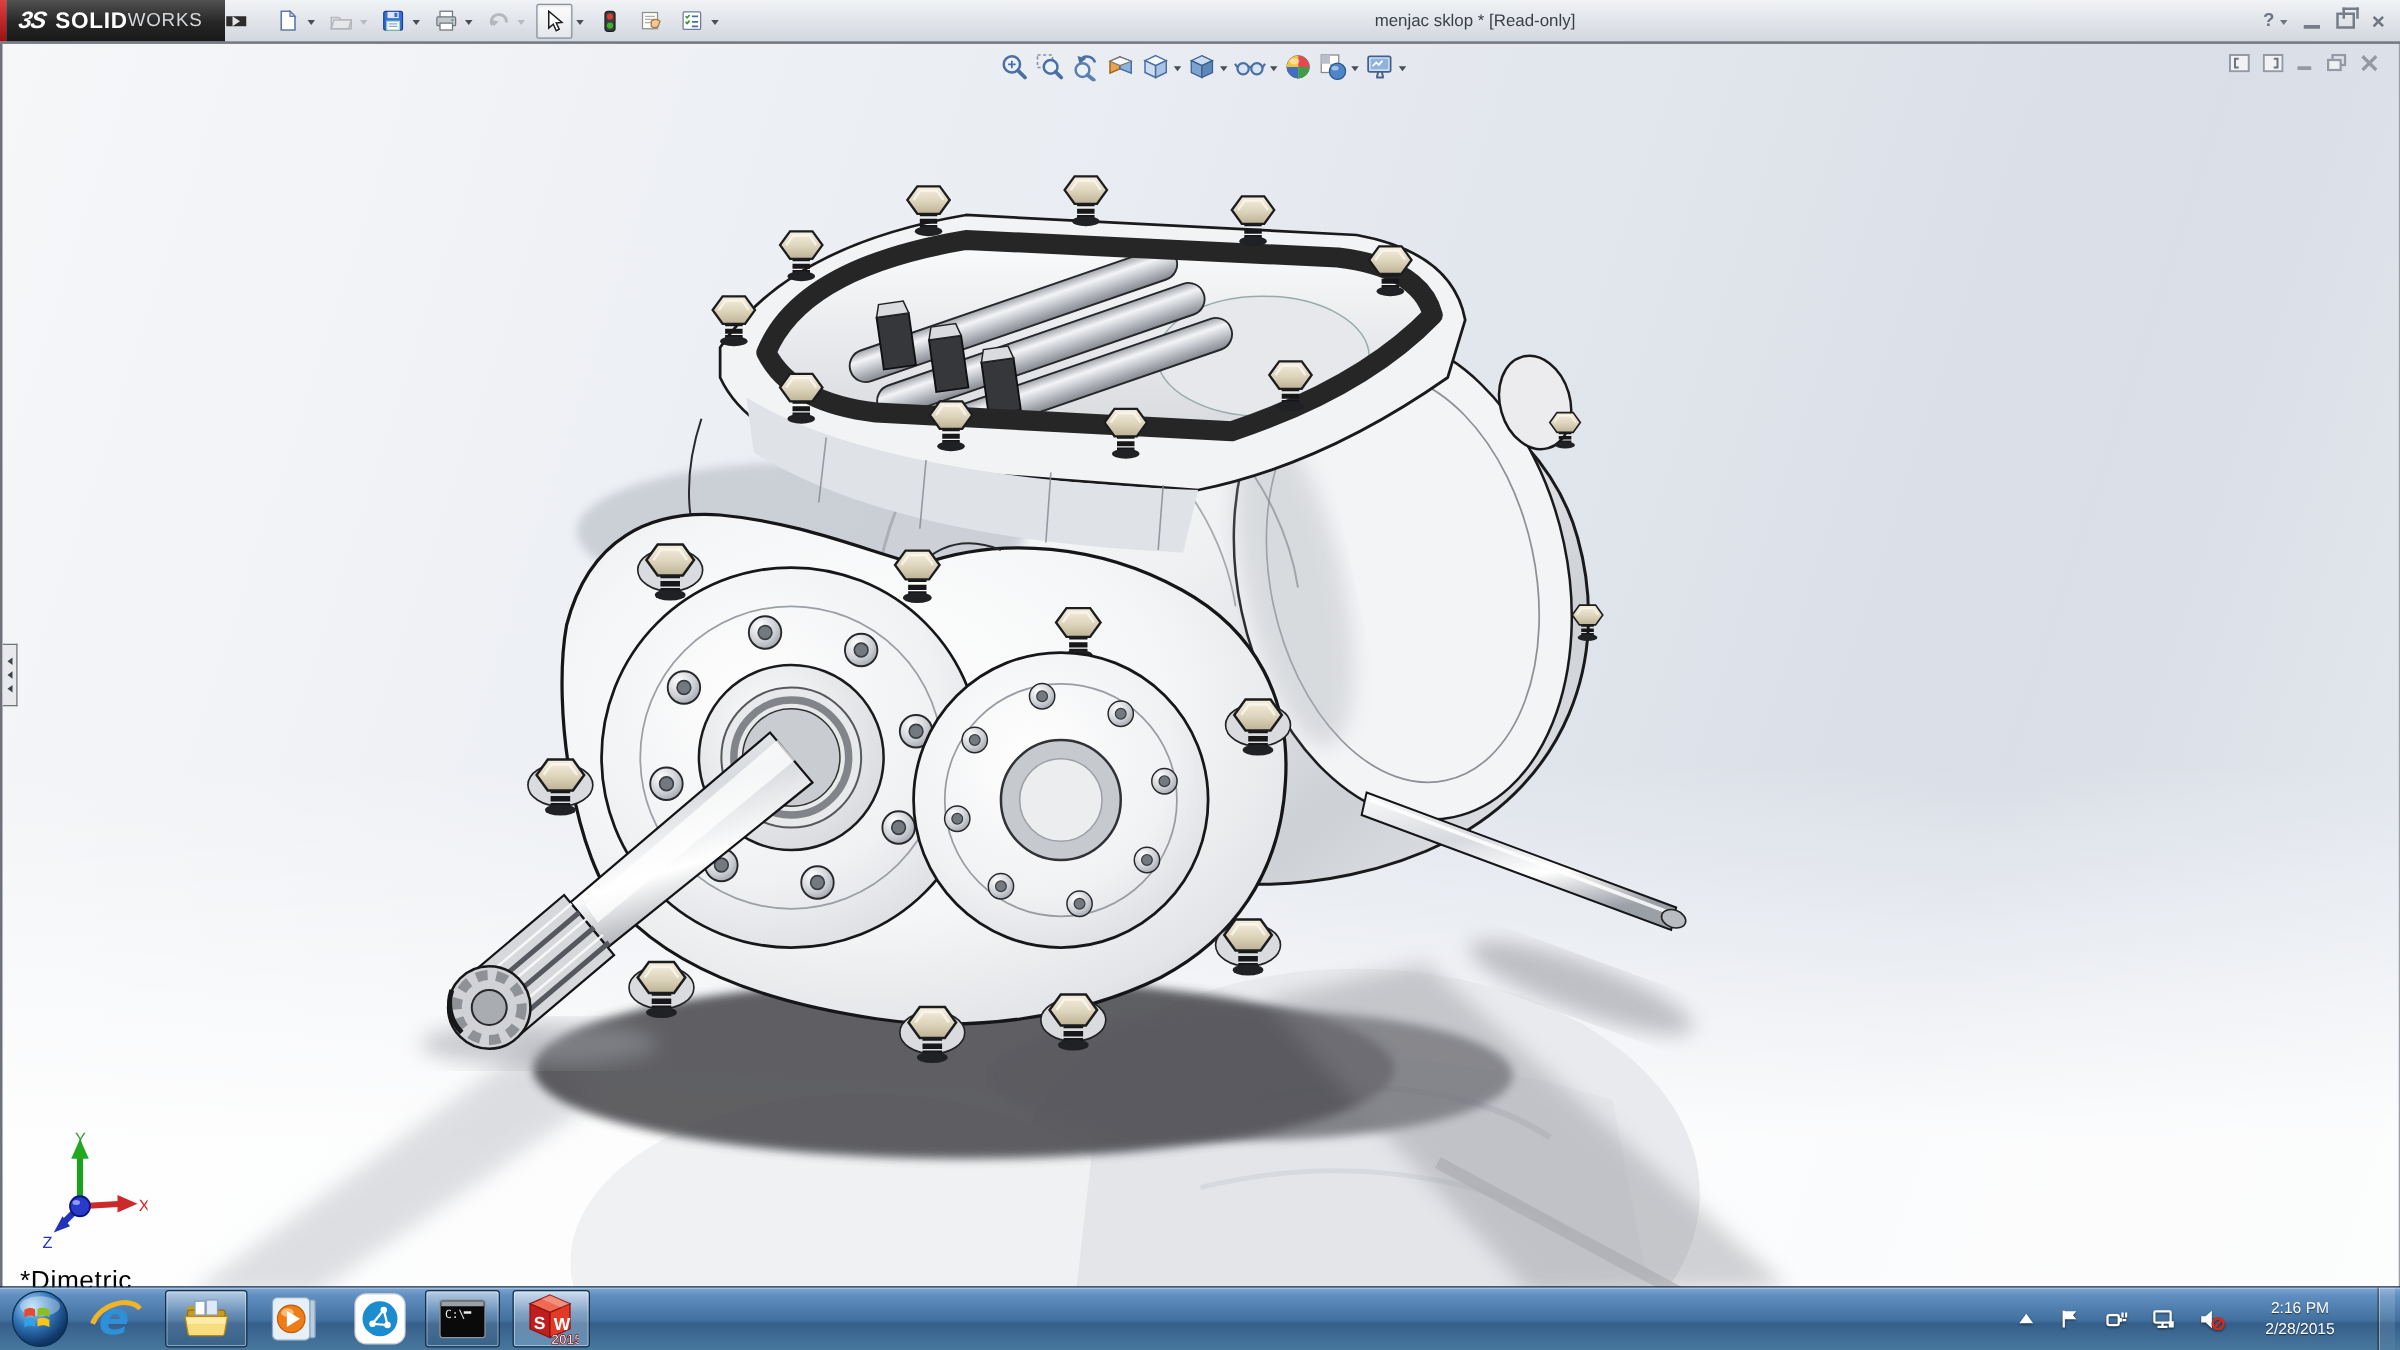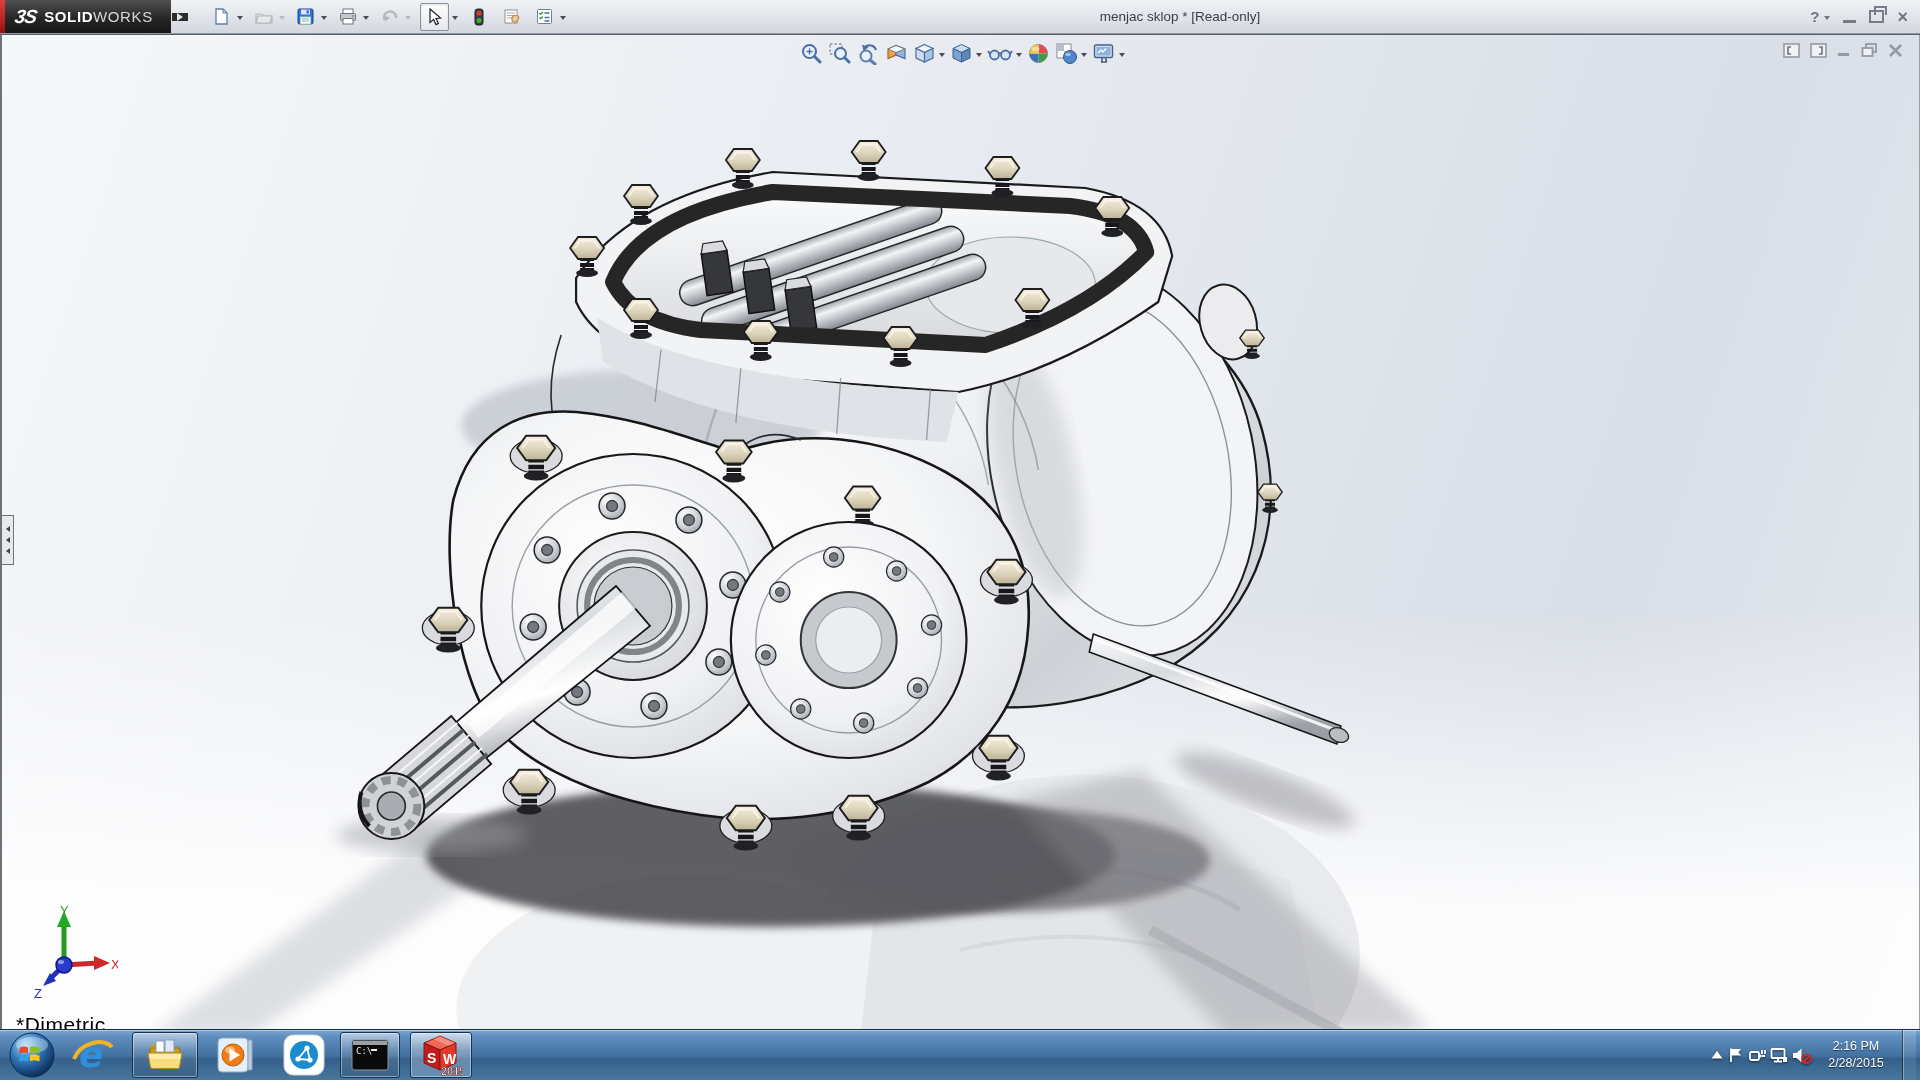--- a/index.html
+++ b/index.html
@@ -9,21 +9,21 @@
   
   .titlebar{position:absolute;top:0;left:0;right:0;height:33px;
     background:linear-gradient(#f1f3f6 0%,#e3e6eb 45%,#d3d7de 100%);
     border-bottom:1px solid #8f97a3;display:flex;align-items:center;z-index:30;}
   .brand{display:flex;align-items:stretch;height:33px;}
   .brand-red{width:5px;background:linear-gradient(#e24040,#9c1010);}
   .brand-body{background:linear-gradient(#515151,#262626 55%,#181818);color:#fff;
     display:flex;align-items:center;padding:0 18px 0 10px;}
   .brand-glyph{font-style:italic;font-weight:bold;font-size:19px;letter-spacing:-1px;
     margin-right:8px;transform:skewX(-10deg);}
-  .brand-bold{font-weight:bold;font-size:15px;letter-spacing:.6px;}
+  .brand-bold{font-weight:bold;font-size:18px;letter-spacing:.6px;}
   .brand-light{font-weight:normal;font-size:15px;color:#d4d7db;letter-spacing:.6px;}
   .brand-arrow{width:16px;background:#2c2c2c;display:flex;align-items:center;justify-content:center;margin-left:1px;}
   .brand-arrow i{width:0;height:0;border-top:4px solid transparent;border-bottom:4px solid transparent;border-left:6px solid #e4e4e4;}
   .main-tools{display:flex;align-items:center;margin-left:22px;}
   .tgroup{display:flex;align-items:center;margin-right:9px;}
   .tool{width:24px;height:24px;display:flex;align-items:center;justify-content:center;}
   .tool.pressed{width:27px;height:26px;border:1px solid #8a919c;border-radius:2px;
     background:linear-gradient(#fefefe,#e4e7ec);box-shadow:inset 0 1px 2px rgba(0,0,0,.12);}
   .car{width:0;height:0;border-left:3.5px solid transparent;border-right:3.5px solid transparent;
     border-top:4.5px solid #494e56;margin:2px 0 0 3px;}
@@ -62,21 +62,21 @@
     background:linear-gradient(#7ea7d1 0%,#5e8dbf 14%,#42719f 52%,#355f8b 58%,#48789e 100%);
     border-top:1px solid #122c49;box-shadow:inset 0 1px 0 rgba(255,255,255,.4);
     display:flex;align-items:center;z-index:40;}
   .start-orb{width:48px;height:48px;margin:0 14px 0 8px;display:flex;align-items:center;justify-content:center;}
   .tb-apps{display:flex;align-items:center;}
   .tb-app{height:44px;display:flex;align-items:center;justify-content:center;border-radius:3px;}
   .tb-app.running{border:1px solid #16324f;
     background:linear-gradient(rgba(255,255,255,.5),rgba(255,255,255,.16) 40%,rgba(8,28,56,.16) 96%);
     box-shadow:inset 0 0 0 1px rgba(255,255,255,.4);}
   .tb-app.active{background:linear-gradient(rgba(255,255,255,.66),rgba(255,255,255,.3) 40%,rgba(165,205,240,.3));}
-  .tray{margin-left:auto;display:flex;align-items:center;gap:4px;padding-right:4px;color:#fff;}
+  .tray{margin-left:auto;display:flex;align-items:center;gap:20px;padding-right:4px;color:#fff;}
   .tray svg{display:block;filter:drop-shadow(0 1px 1px rgba(0,0,0,.55));}
   .clock{text-align:center;font-size:12.5px;line-height:17px;color:#fff;
     text-shadow:0 1px 1px rgba(0,0,0,.6);margin:0 6px 0 4px;min-width:72px;}
   .show-desktop{width:13px;height:50px;border-left:1px solid rgba(0,0,0,.55);
     box-shadow:inset 1px 0 0 rgba(255,255,255,.35);
     background:linear-gradient(rgba(255,255,255,.18),rgba(255,255,255,.04));}
 </style>
 </head>
 <body>
 

